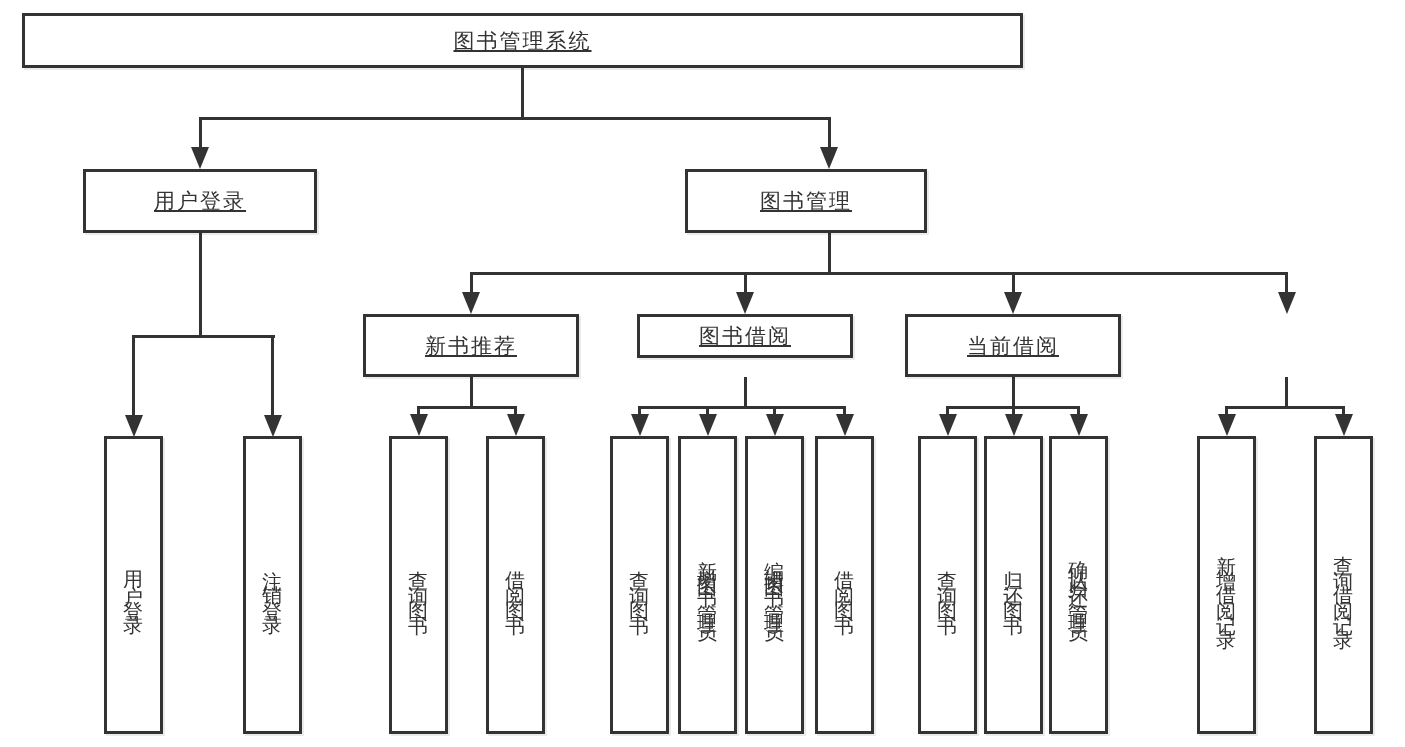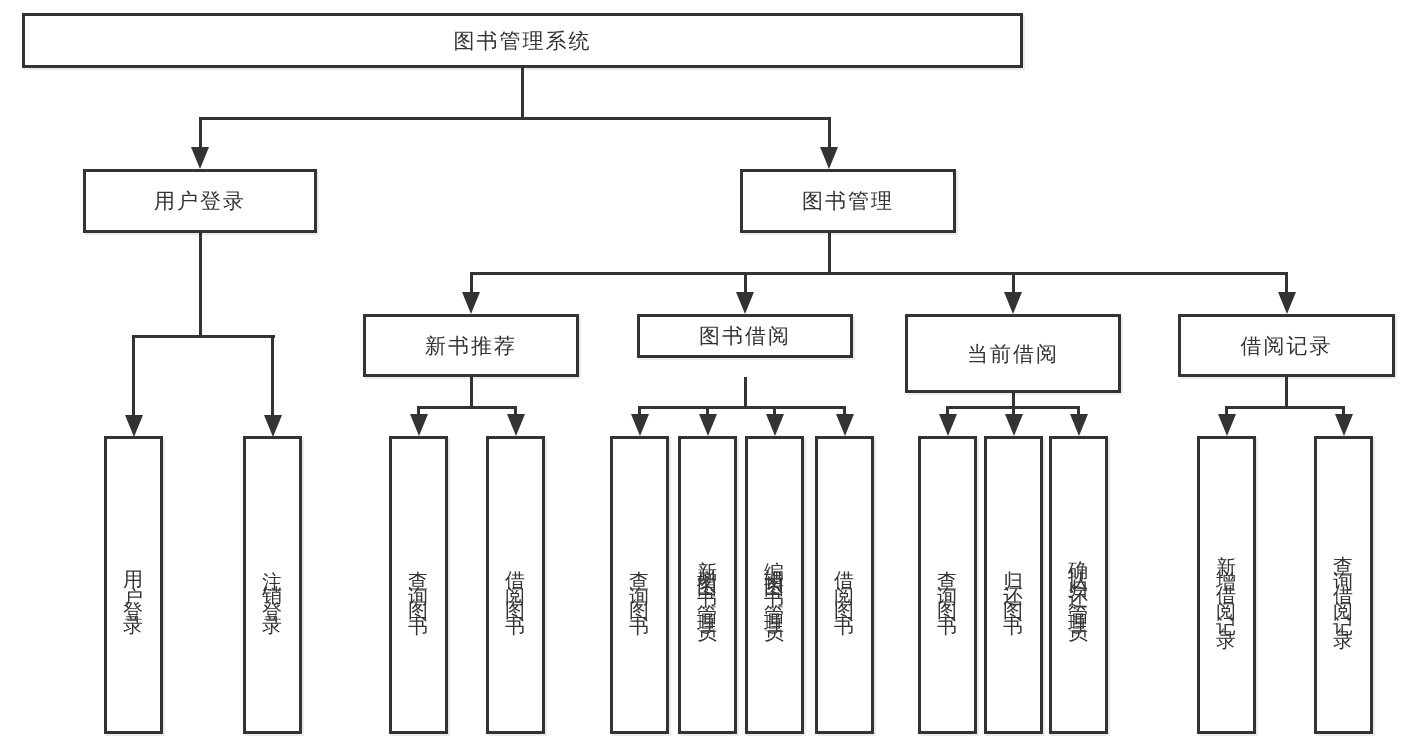--- a/index.html
+++ b/index.html
@@ -19,20 +19,21 @@
     display: flex;
     align-items: center;
     justify-content: center;
     color: #333333;
     box-shadow: 2px 2px 0 rgba(0,0,0,0.08);
   }
   .box.h span {
     font-size: 21px;
     letter-spacing: 2px;
     white-space: nowrap;
+    text-decoration: underline;
   }
   .box.v { width: 59px; height: 298px; top: 436px; }
   .v-label {
     writing-mode: vertical-rl;
     text-orientation: mixed;
     font-size: 20px;
     line-height: 1;
     color: #333333;
   }
   .line { position: absolute; background: #333333; }
@@ -118,35 +119,32 @@
   <div class="line" style="left:1342px;top:406px;width:3px;height:9px"></div>
   <div class="arrow" style="left:1334.5px;top:414px"></div>
 
   <div class="box h" style="left:22px;top:13px;width:1001px;height:55px">
     <span>图书管理系统</span>
   </div>
 
   <div class="box h" style="left:83px;top:169px;width:234px;height:64px">
     <span>用户登录</span>
   </div>
-  <div class="box h" style="left:740px;top:169px;width:216px;height:64px">
+  <div class="box h" style="left:685px;top:169px;width:242px;height:64px">
     <span>图书管理</span>
   </div>
 
   <div class="box h" style="left:363px;top:314px;width:216px;height:63px">
     <span>新书推荐</span>
   </div>
   <div class="box h" style="left:637px;top:314px;width:216px;height:44px">
     <span>图书借阅</span>
   </div>
-  <div class="box h" style="left:905px;top:314px;width:216px;height:79px">
+  <div class="box h" style="left:905px;top:314px;width:216px;height:63px">
     <span>当前借阅</span>
-  </div>
-  <div class="box h" style="left:1178px;top:314px;width:217px;height:63px">
-    <span>借阅记录</span>
   </div>
 
   <div class="box v" style="left:104px">
     <span class="v-label" style="letter-spacing: 15px;">用户登录</span>
   </div>
   <div class="box v" style="left:243px">
     <span class="v-label" style="letter-spacing: 15px;">注销登录</span>
   </div>
 
   <div class="box v" style="left:389px">

